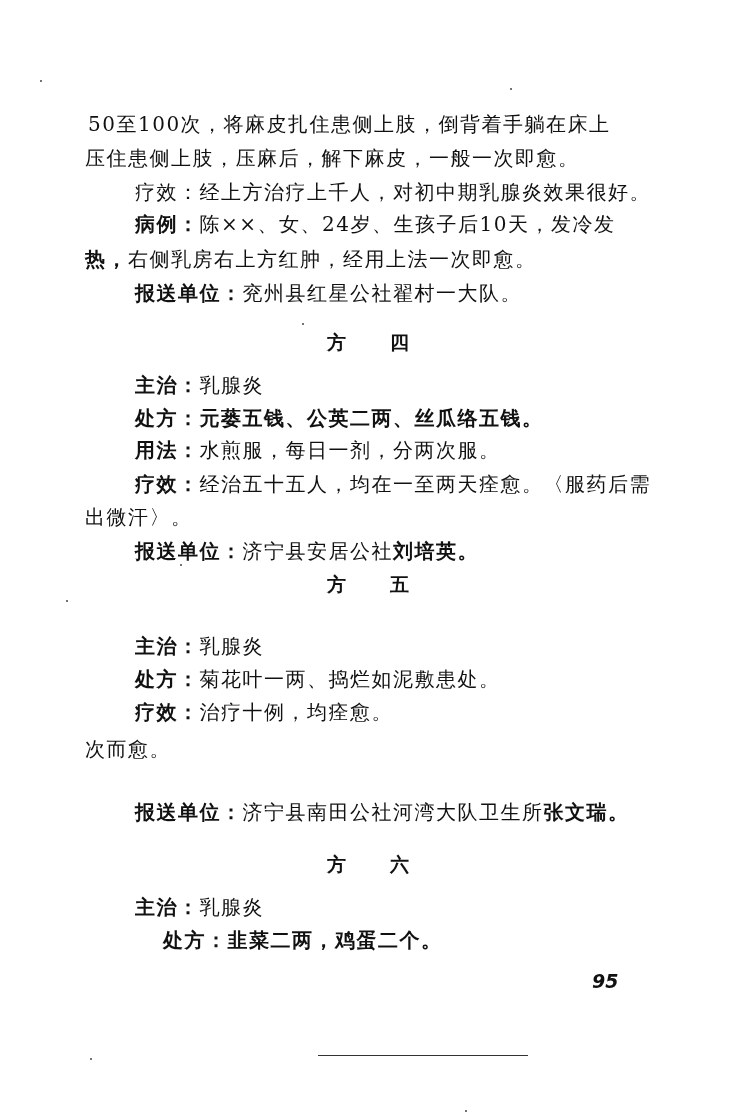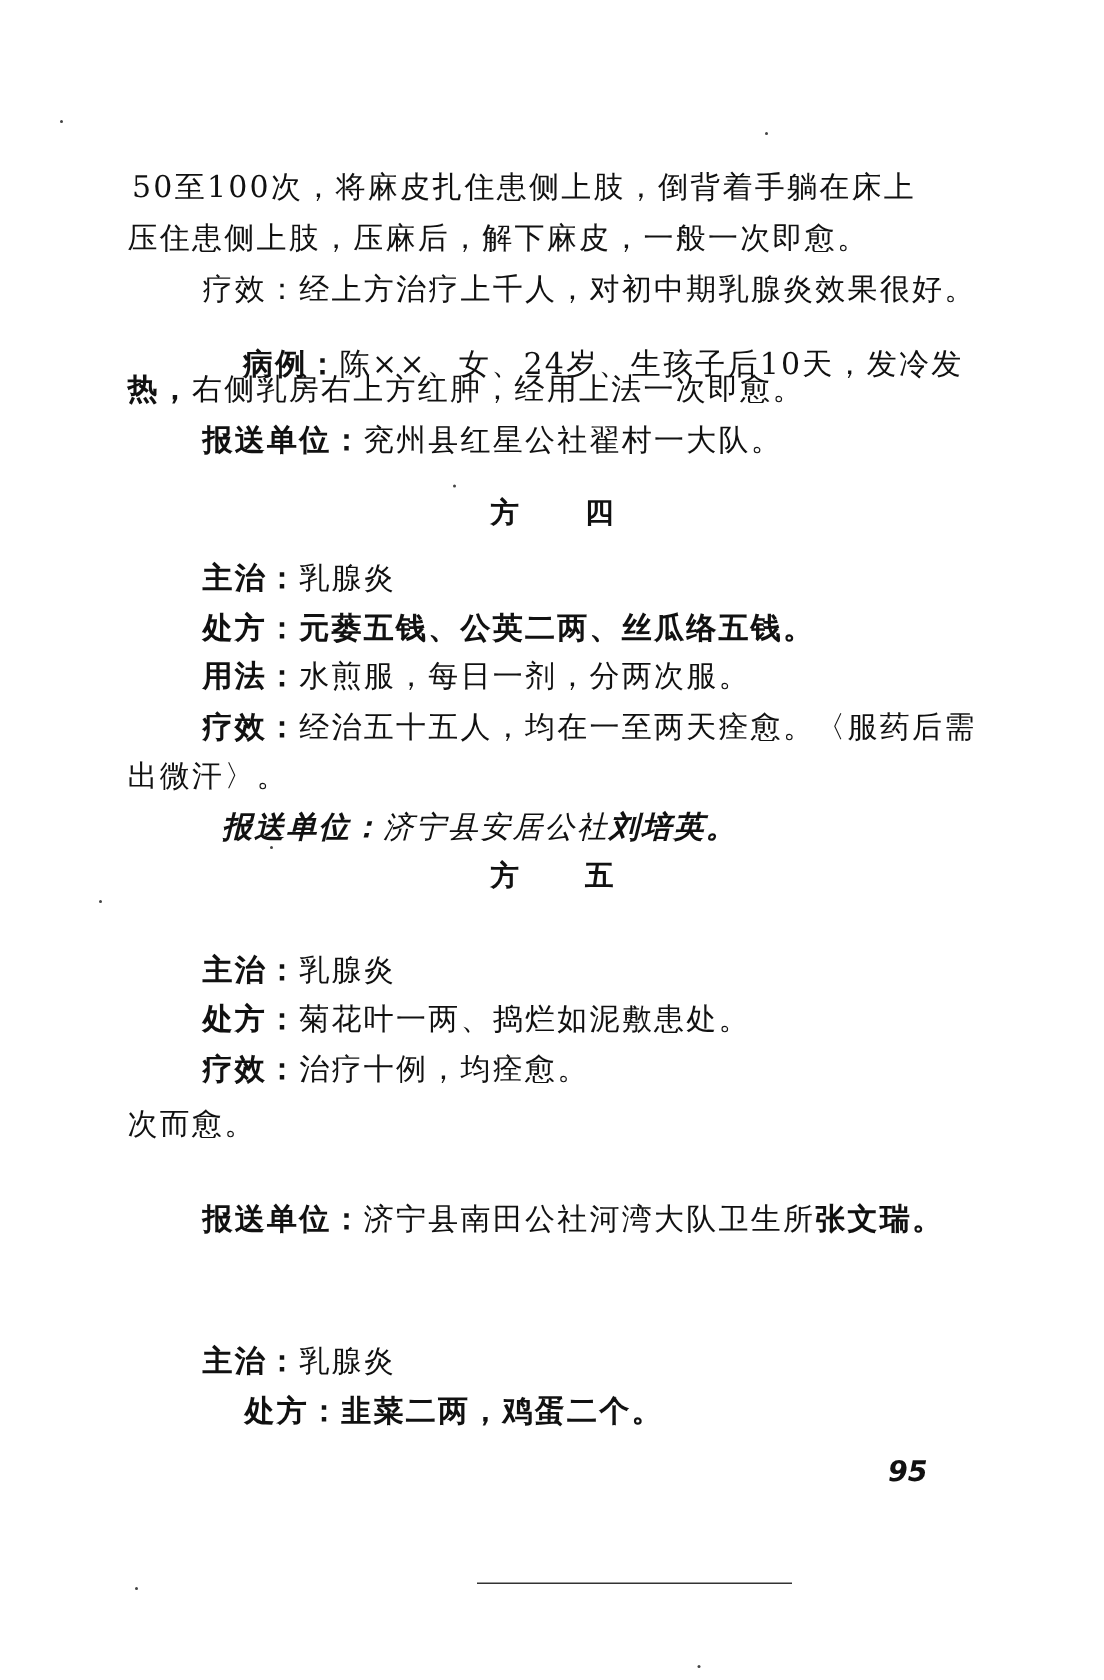--- a/index.html
+++ b/index.html
@@ -30,21 +30,21 @@
 </head>
 <body>
 
 <div class="page">
 
   <div class="line" style="left:88px; top:112px;">50至100次，将麻皮扎住患侧上肢，倒背着手躺在床上</div>
   <div class="line" style="left:85px; top:146px;">压住患侧上肢，压麻后，解下麻皮，一般一次即愈。</div>
   <div class="line" style="left:135px; top:180px;">
     <span>疗效：</span><span>经上方治疗上千人，对初中期乳腺炎效果很好。</span>
   </div>
-  <div class="line" style="left:135px; top:230px;margin-left:27px;">
+  <div class="line" style="left:135px; top:212px;">
     <span class="lbl">病例：</span><span>陈××、女、24岁、生孩子后10天，发冷发</span>
   </div>
   <div class="line" style="left:85px; top:247px;">
     <span class="lbl">热，</span><span>右侧乳房右上方红肿，经用上法一次即愈。</span>
   </div>
   <div class="line" style="left:135px; top:281px;">
     <span class="lbl">报送单位：</span><span>兖州县红星公社翟村一大队。</span>
   </div>
 
   <div class="heading" style="top:330px;">
@@ -56,41 +56,44 @@
   <div class="line" style="left:135px; top:406px;">
     <span class="lbl">处方：</span><span class="lbl">元蒌五钱、公英二两、丝瓜络五钱。</span>
   </div>
   <div class="line" style="left:135px; top:472px;">
     <span class="lbl">疗效：</span><span>经治五十五人，均在一至两天痊愈。〈服药后需</span>
   </div>
   <div class="line" style="left:135px; top:438px;">
     <span class="lbl">用法：</span><span>水煎服，每日一剂，分两次服。</span>
   </div>
   <div class="line" style="left:85px; top:505px;">出微汗〉。</div>
-  <div class="line" style="left:148px; top:539px;font-style:italic;">
+  <div class="line" style="left:135px; top:539px;">
     <span class="lbl">报送单位：</span><span>济宁县安居公社</span><span class="lbl">刘培英。</span>
   </div>
 
   <div class="heading" style="top:572px;">
     <span>方</span><span class="gap"></span><span>五</span>
   </div>
   <div class="line" style="left:135px; top:634px;">
     <span class="lbl">主治：</span><span>乳腺炎</span>
   </div>
   <div class="line" style="left:135px; top:667px;">
     <span class="lbl">处方：</span><span>菊花叶一两、捣烂如泥敷患处。</span>
   </div>
   <div class="line" style="left:135px; top:700px;">
     <span class="lbl">疗效：</span><span>治疗十例，均痊愈。</span>
   </div>
   <div class="line" style="left:85px; top:737px;">次而愈。</div>
   <div class="line" style="left:135px; top:800px;">
     <span class="lbl">报送单位：</span><span>济宁县南田公社河湾大队卫生所</span><span class="lbl">张文瑞。</span>
   </div>
 
+  <div class="heading" style="top:852px;">
+    <span>方</span><span class="gap"></span><span>六</span>
+  </div>
   <div class="line" style="left:135px; top:895px;">
     <span class="lbl">主治：</span><span>乳腺炎</span>
   </div>
   <div class="line" style="left:135px; top:928px;margin-left:28px;">
     <span class="lbl">处方：</span><span class="lbl">韭菜二两，鸡蛋二个。</span>
   </div>
 
   <div class="pagenum">95</div>
   <div class="rule"></div>
 

